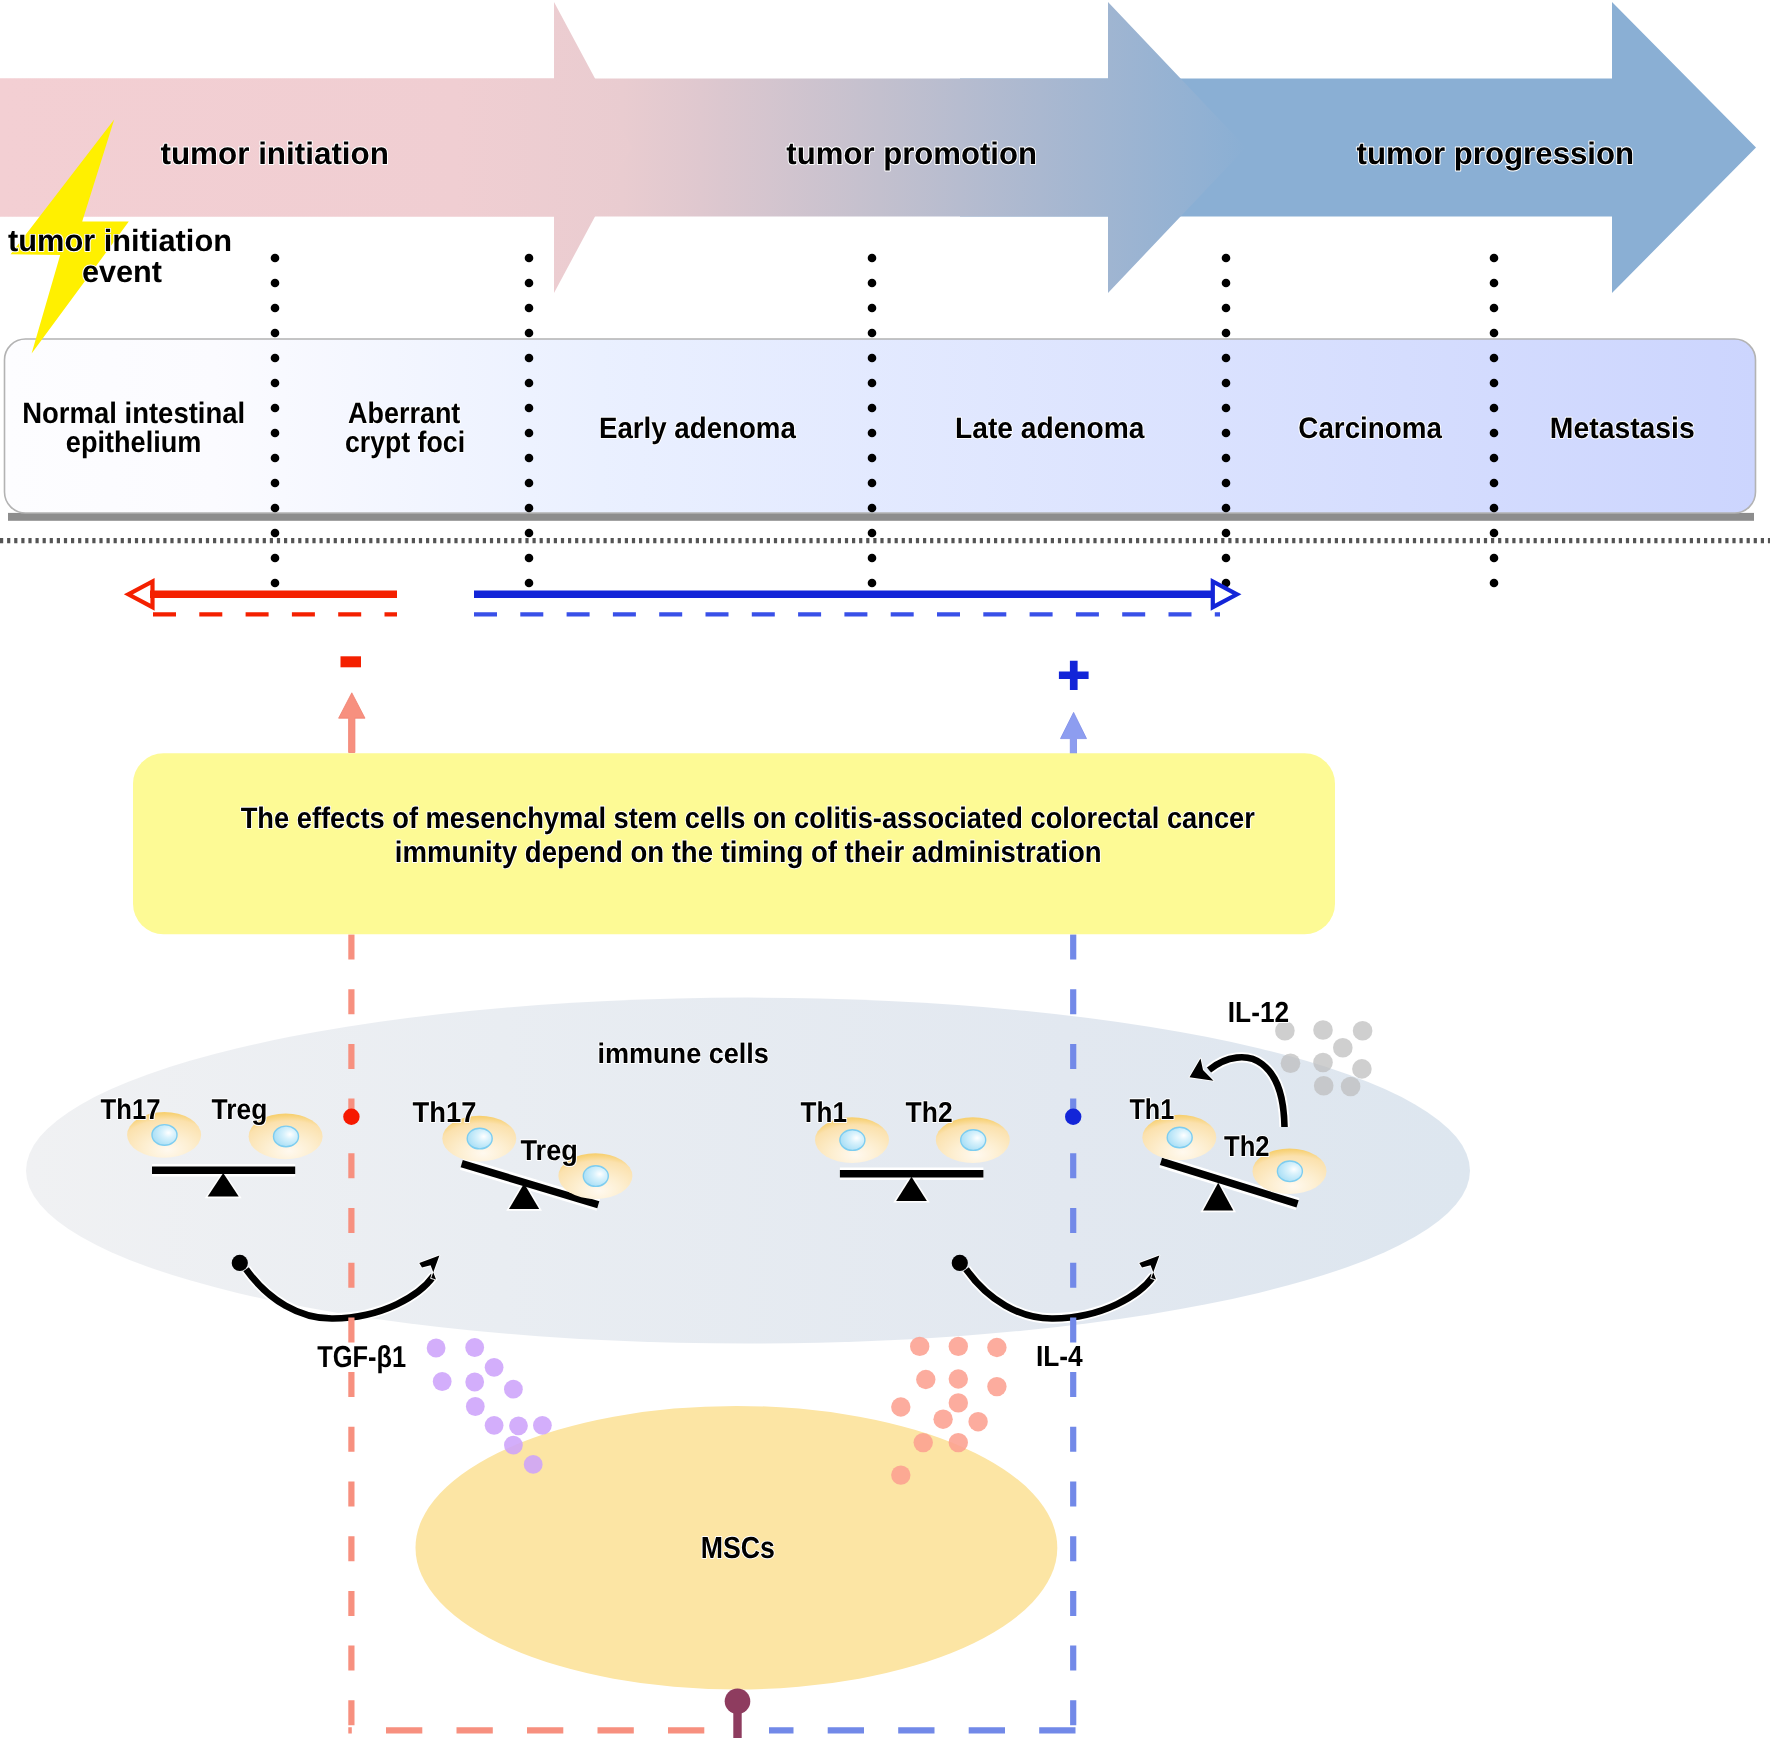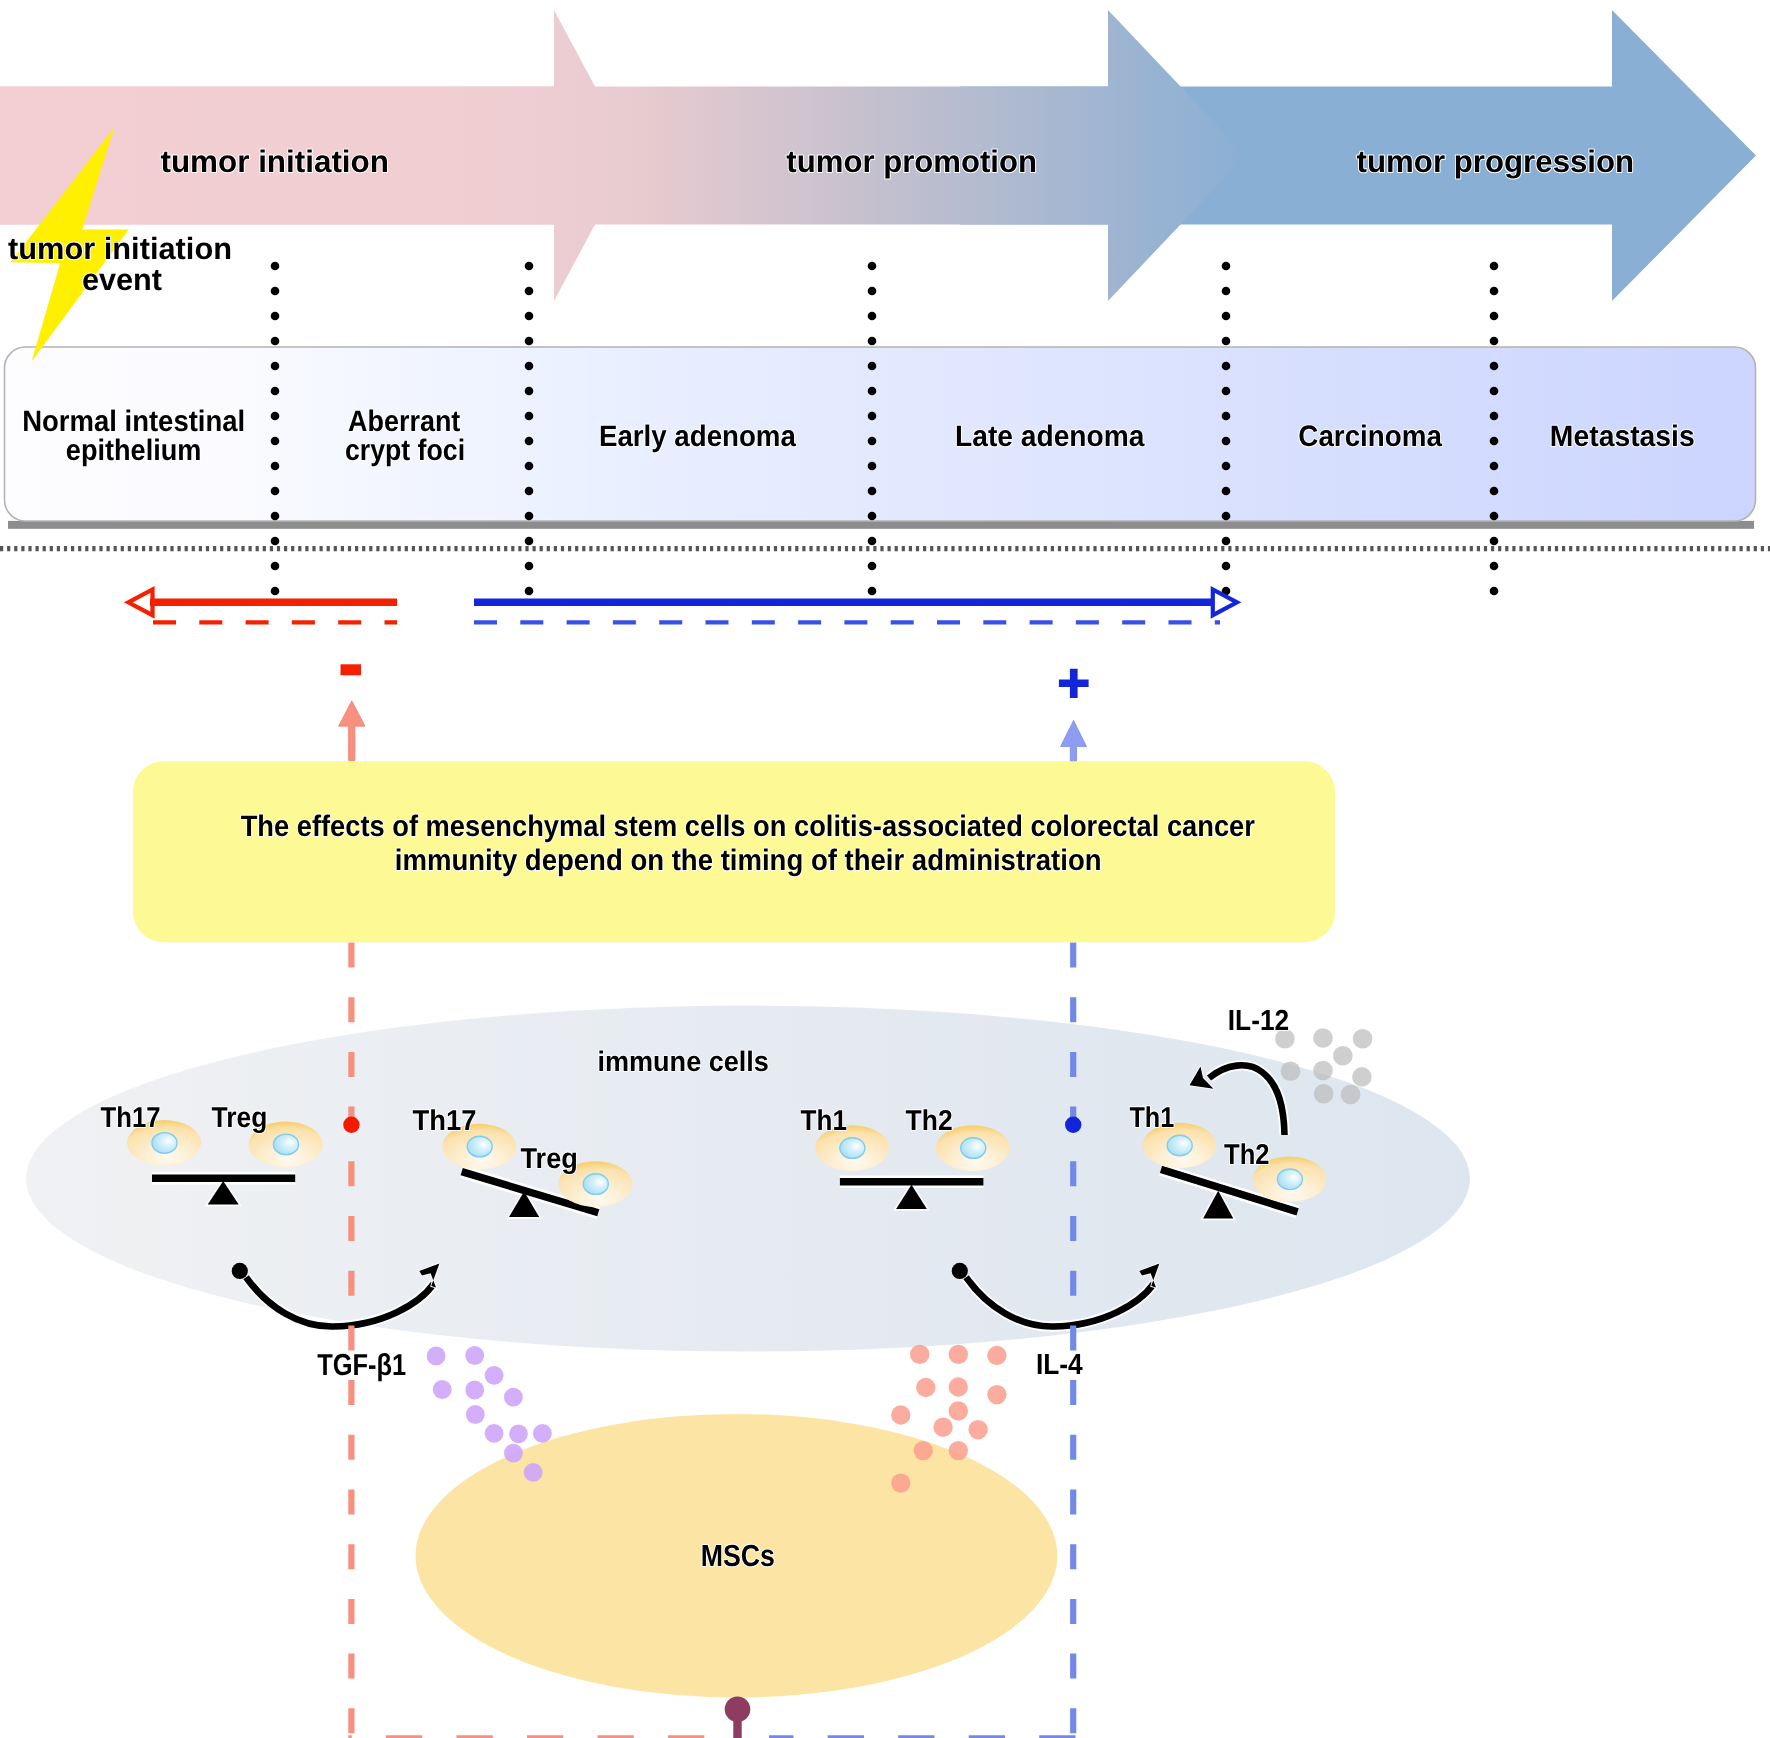--- a/index.html
+++ b/index.html
@@ -1,18 +1,18 @@
 <!DOCTYPE html>
 <html><head>
 <meta charset="utf-8">
 <style>
   html,body{margin:0;padding:0;background:#ffffff;}
   body{width:1770px;height:1738px;position:relative;overflow:hidden;
        font-family:"Liberation Sans",sans-serif;}
-  #stage{position:absolute;top:8px;left:0;width:1770px;height:1250px;
+  #stage{position:absolute;top:0;left:0;width:1770px;height:1250px;
          will-change:transform;}
   svg{shape-rendering:geometricPrecision;text-rendering:geometricPrecision;}
   .tx{font-family:"Liberation Sans",sans-serif;font-weight:bold;fill:#000;
       -webkit-font-smoothing:antialiased;
       paint-order:stroke fill;stroke:#ffffff;stroke-width:1.9px;stroke-linejoin:round;}
 </style>
 </head>
 <body>
 
 <div id="stage">

